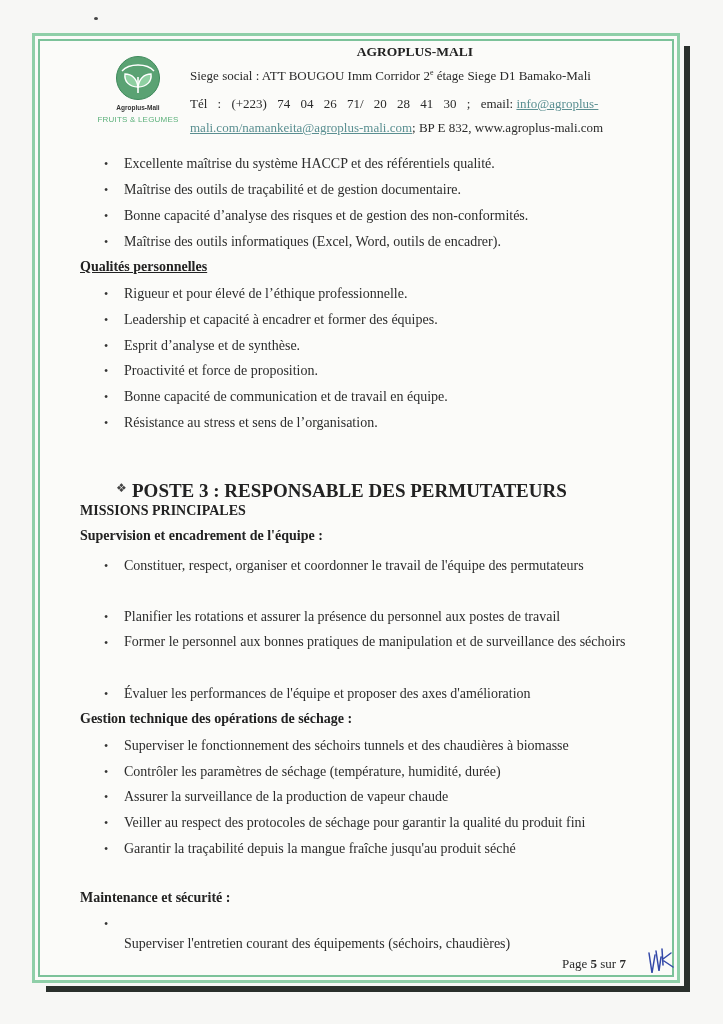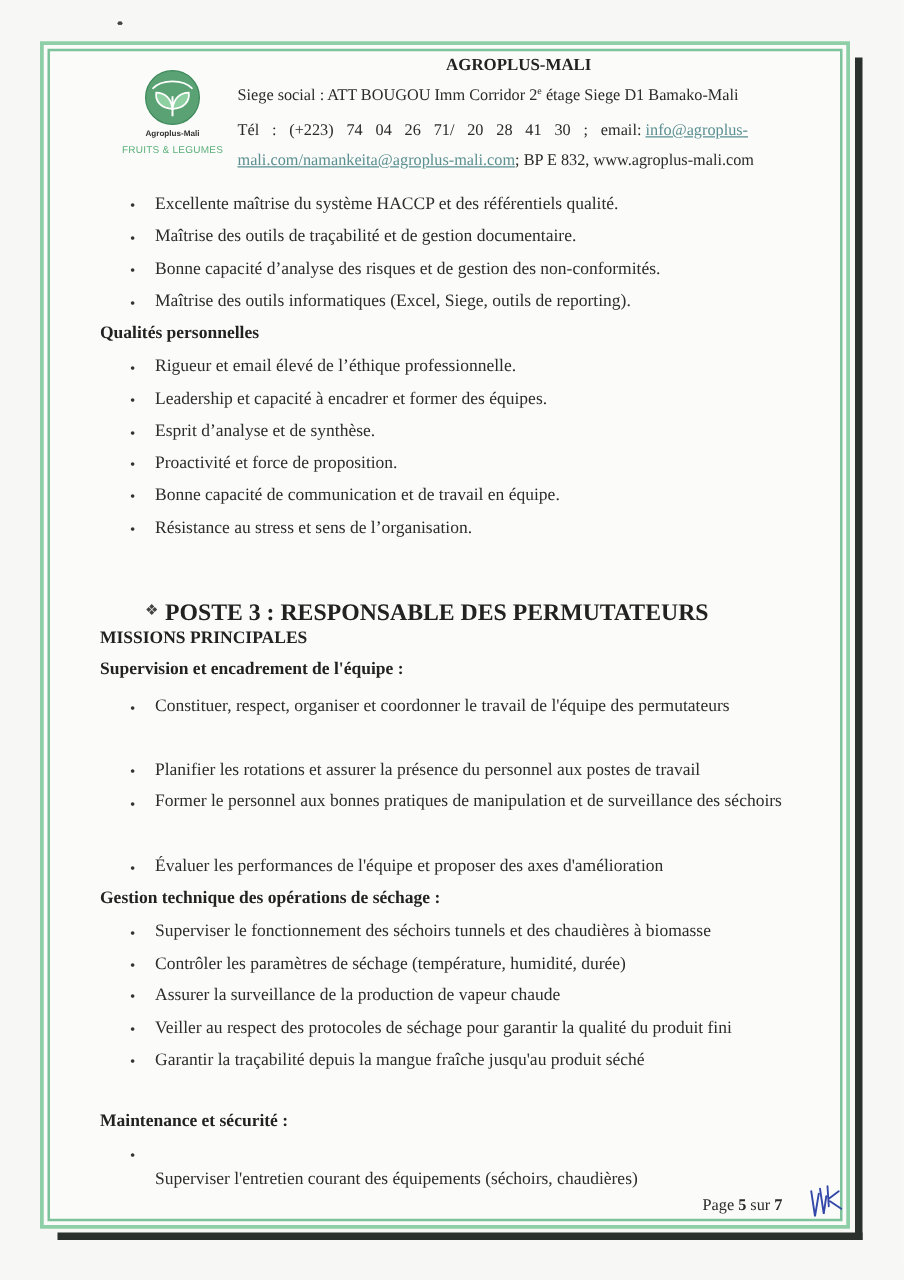--- a/index.html
+++ b/index.html
@@ -77,27 +77,27 @@
 </div>
 
 <div>
   <span class="bullet" style="top:157px;">•</span>
   <div class="ul-item" style="top:156px;">Excellente maîtrise du système HACCP et des référentiels qualité.</div>
   <span class="bullet" style="top:183px;">•</span>
   <div class="ul-item" style="top:182px;">Maîtrise des outils de traçabilité et de gestion documentaire.</div>
   <span class="bullet" style="top:209px;">•</span>
   <div class="ul-item" style="top:208px;">Bonne capacité d’analyse des risques et de gestion des non-conformités.</div>
   <span class="bullet" style="top:235px;">•</span>
-  <div class="ul-item" style="top:234px;">Maîtrise des outils informatiques (Excel, Siege, outils de reporting).</div>
+  <div class="ul-item" style="top:234px;">Maîtrise des outils informatiques (Excel, Word, outils de encadrer).</div>
 </div>
 
-<div class="h-sub" style="top:259px;">Qualités personnelles</div>
+<div class="h-sub" style="top:259px;text-decoration:underline;">Qualités personnelles</div>
 <div>
   <span class="bullet" style="top:287px;">•</span>
-  <div class="ul-item" style="top:286px;">Rigueur et email élevé de l’éthique professionnelle.</div>
+  <div class="ul-item" style="top:286px;">Rigueur et pour élevé de l’éthique professionnelle.</div>
   <span class="bullet" style="top:313px;">•</span>
   <div class="ul-item" style="top:312px;">Leadership et capacité à encadrer et former des équipes.</div>
   <span class="bullet" style="top:339px;">•</span>
   <div class="ul-item" style="top:338px;">Esprit d’analyse et de synthèse.</div>
   <span class="bullet" style="top:364px;">•</span>
   <div class="ul-item" style="top:363px;">Proactivité et force de proposition.</div>
   <span class="bullet" style="top:390px;">•</span>
   <div class="ul-item" style="top:389px;">Bonne capacité de communication et de travail en équipe.</div>
   <span class="bullet" style="top:416px;">•</span>
   <div class="ul-item" style="top:415px;">Résistance au stress et sens de l’organisation.</div>

